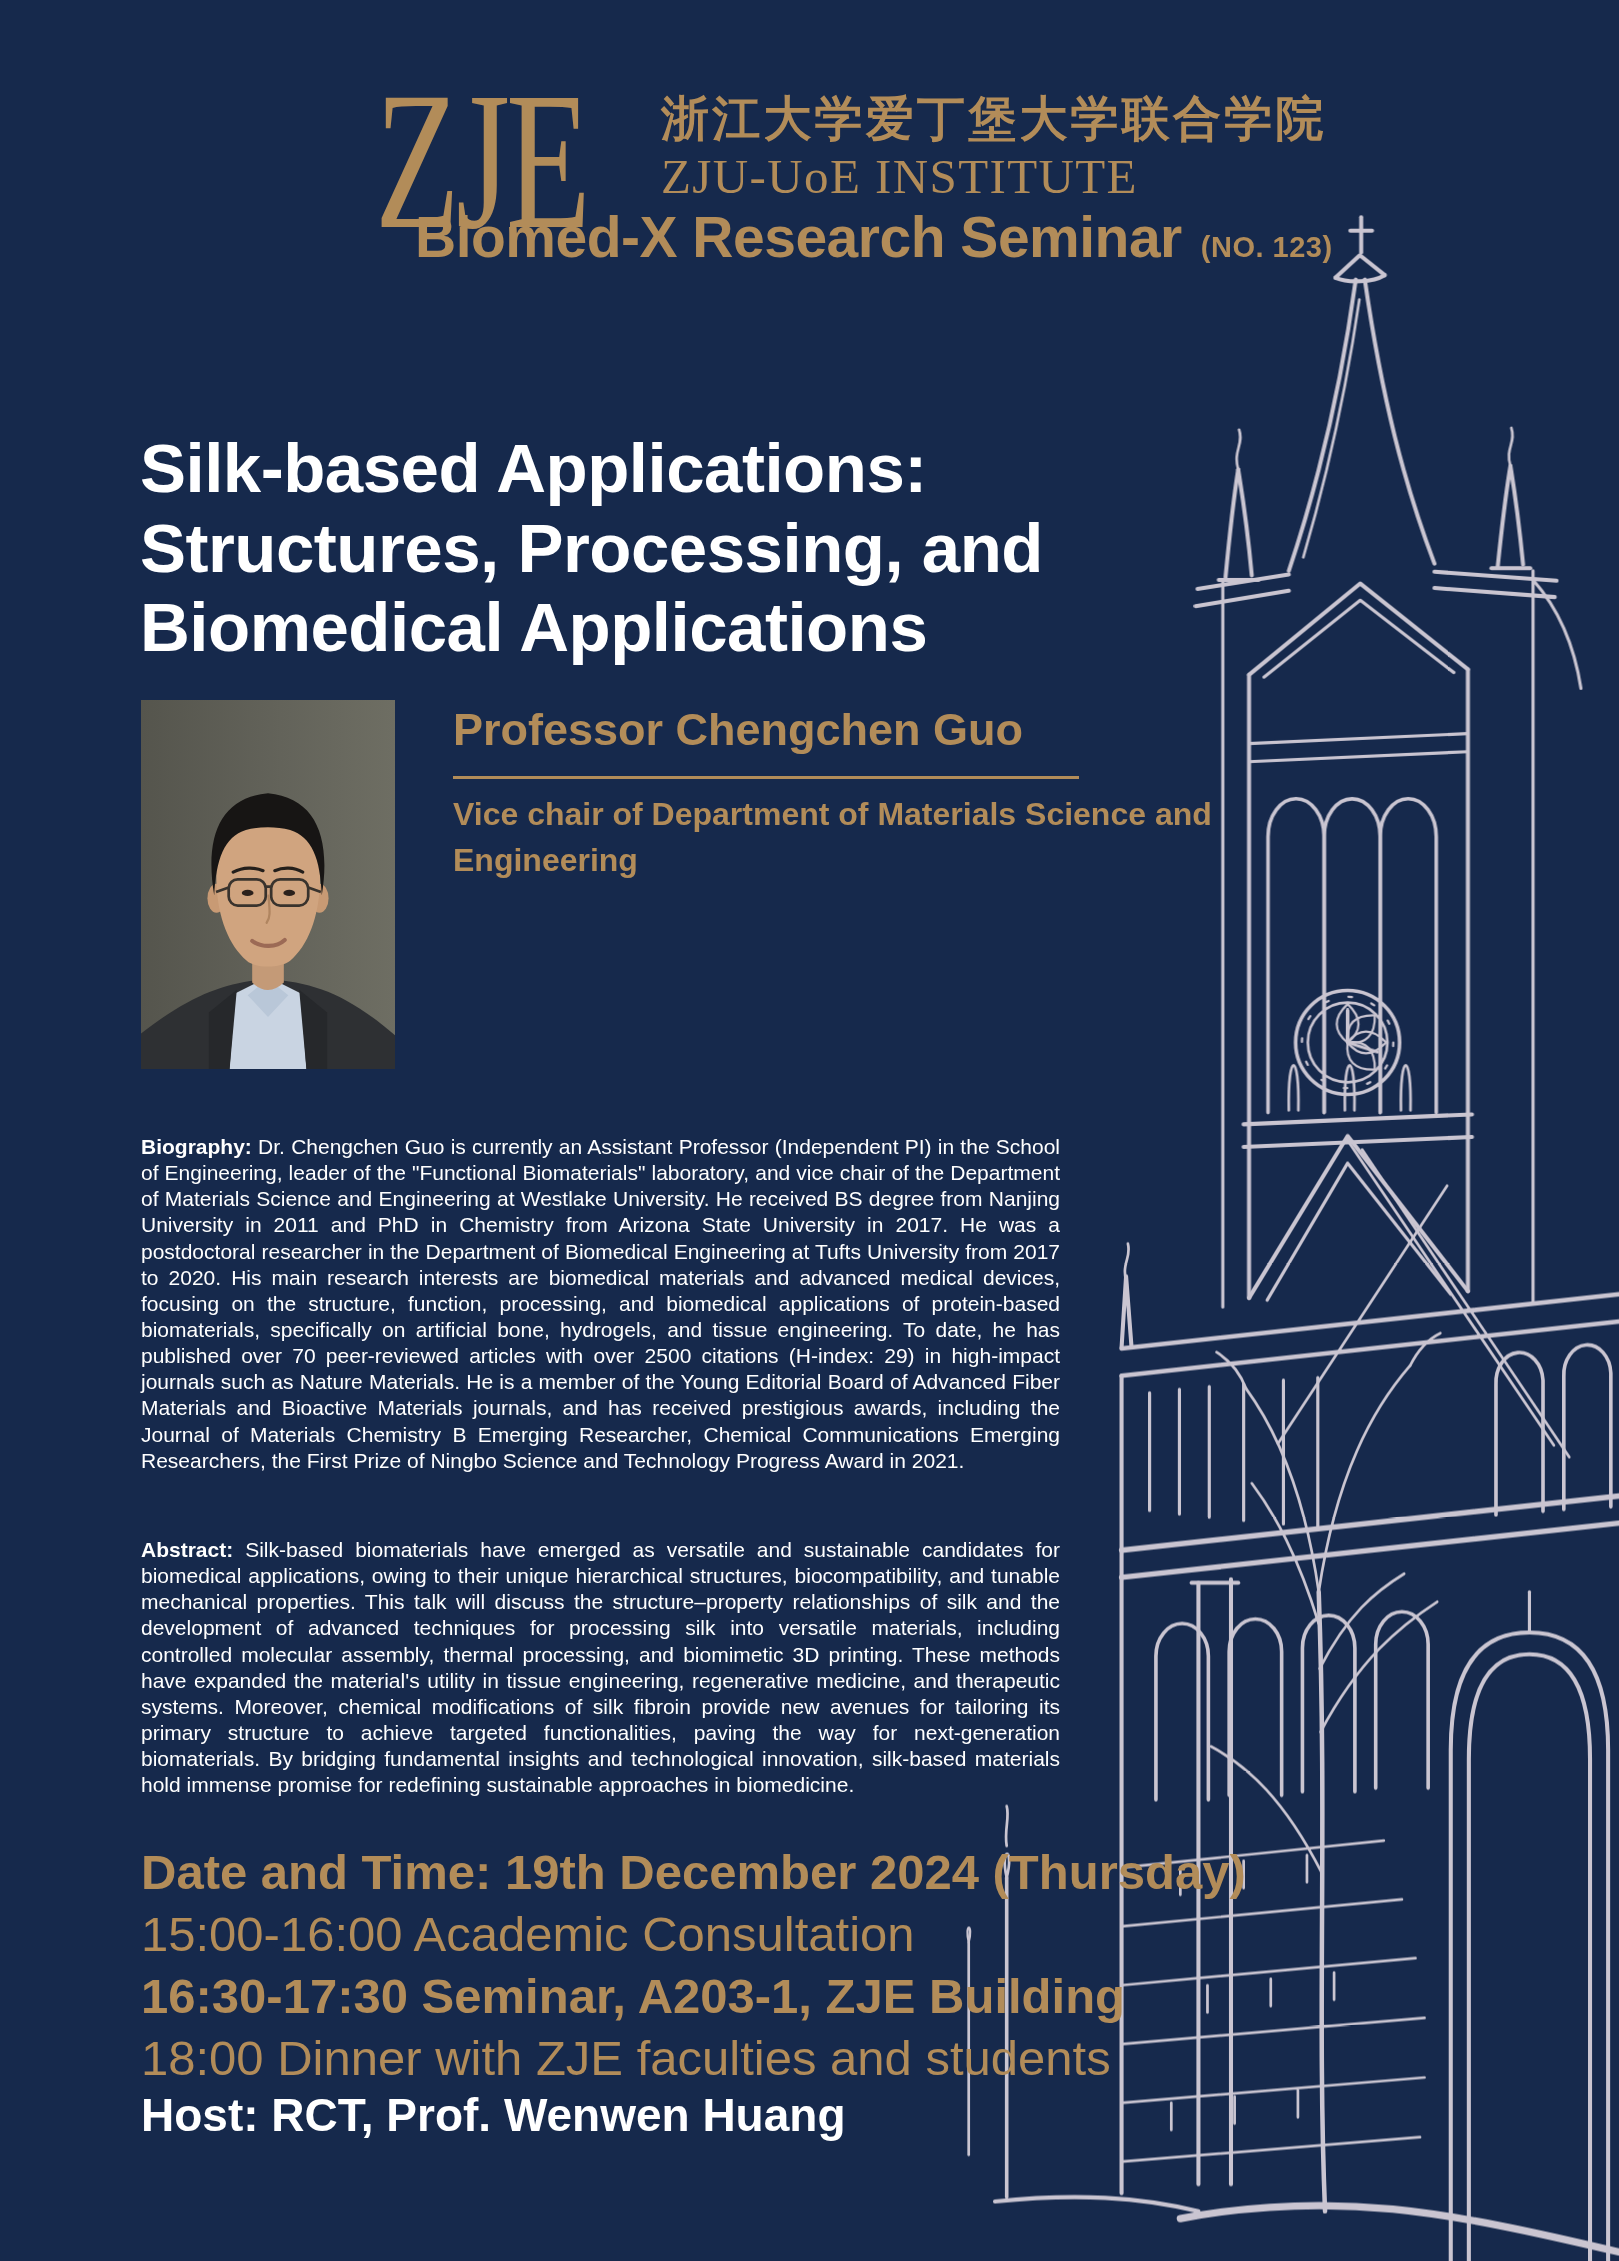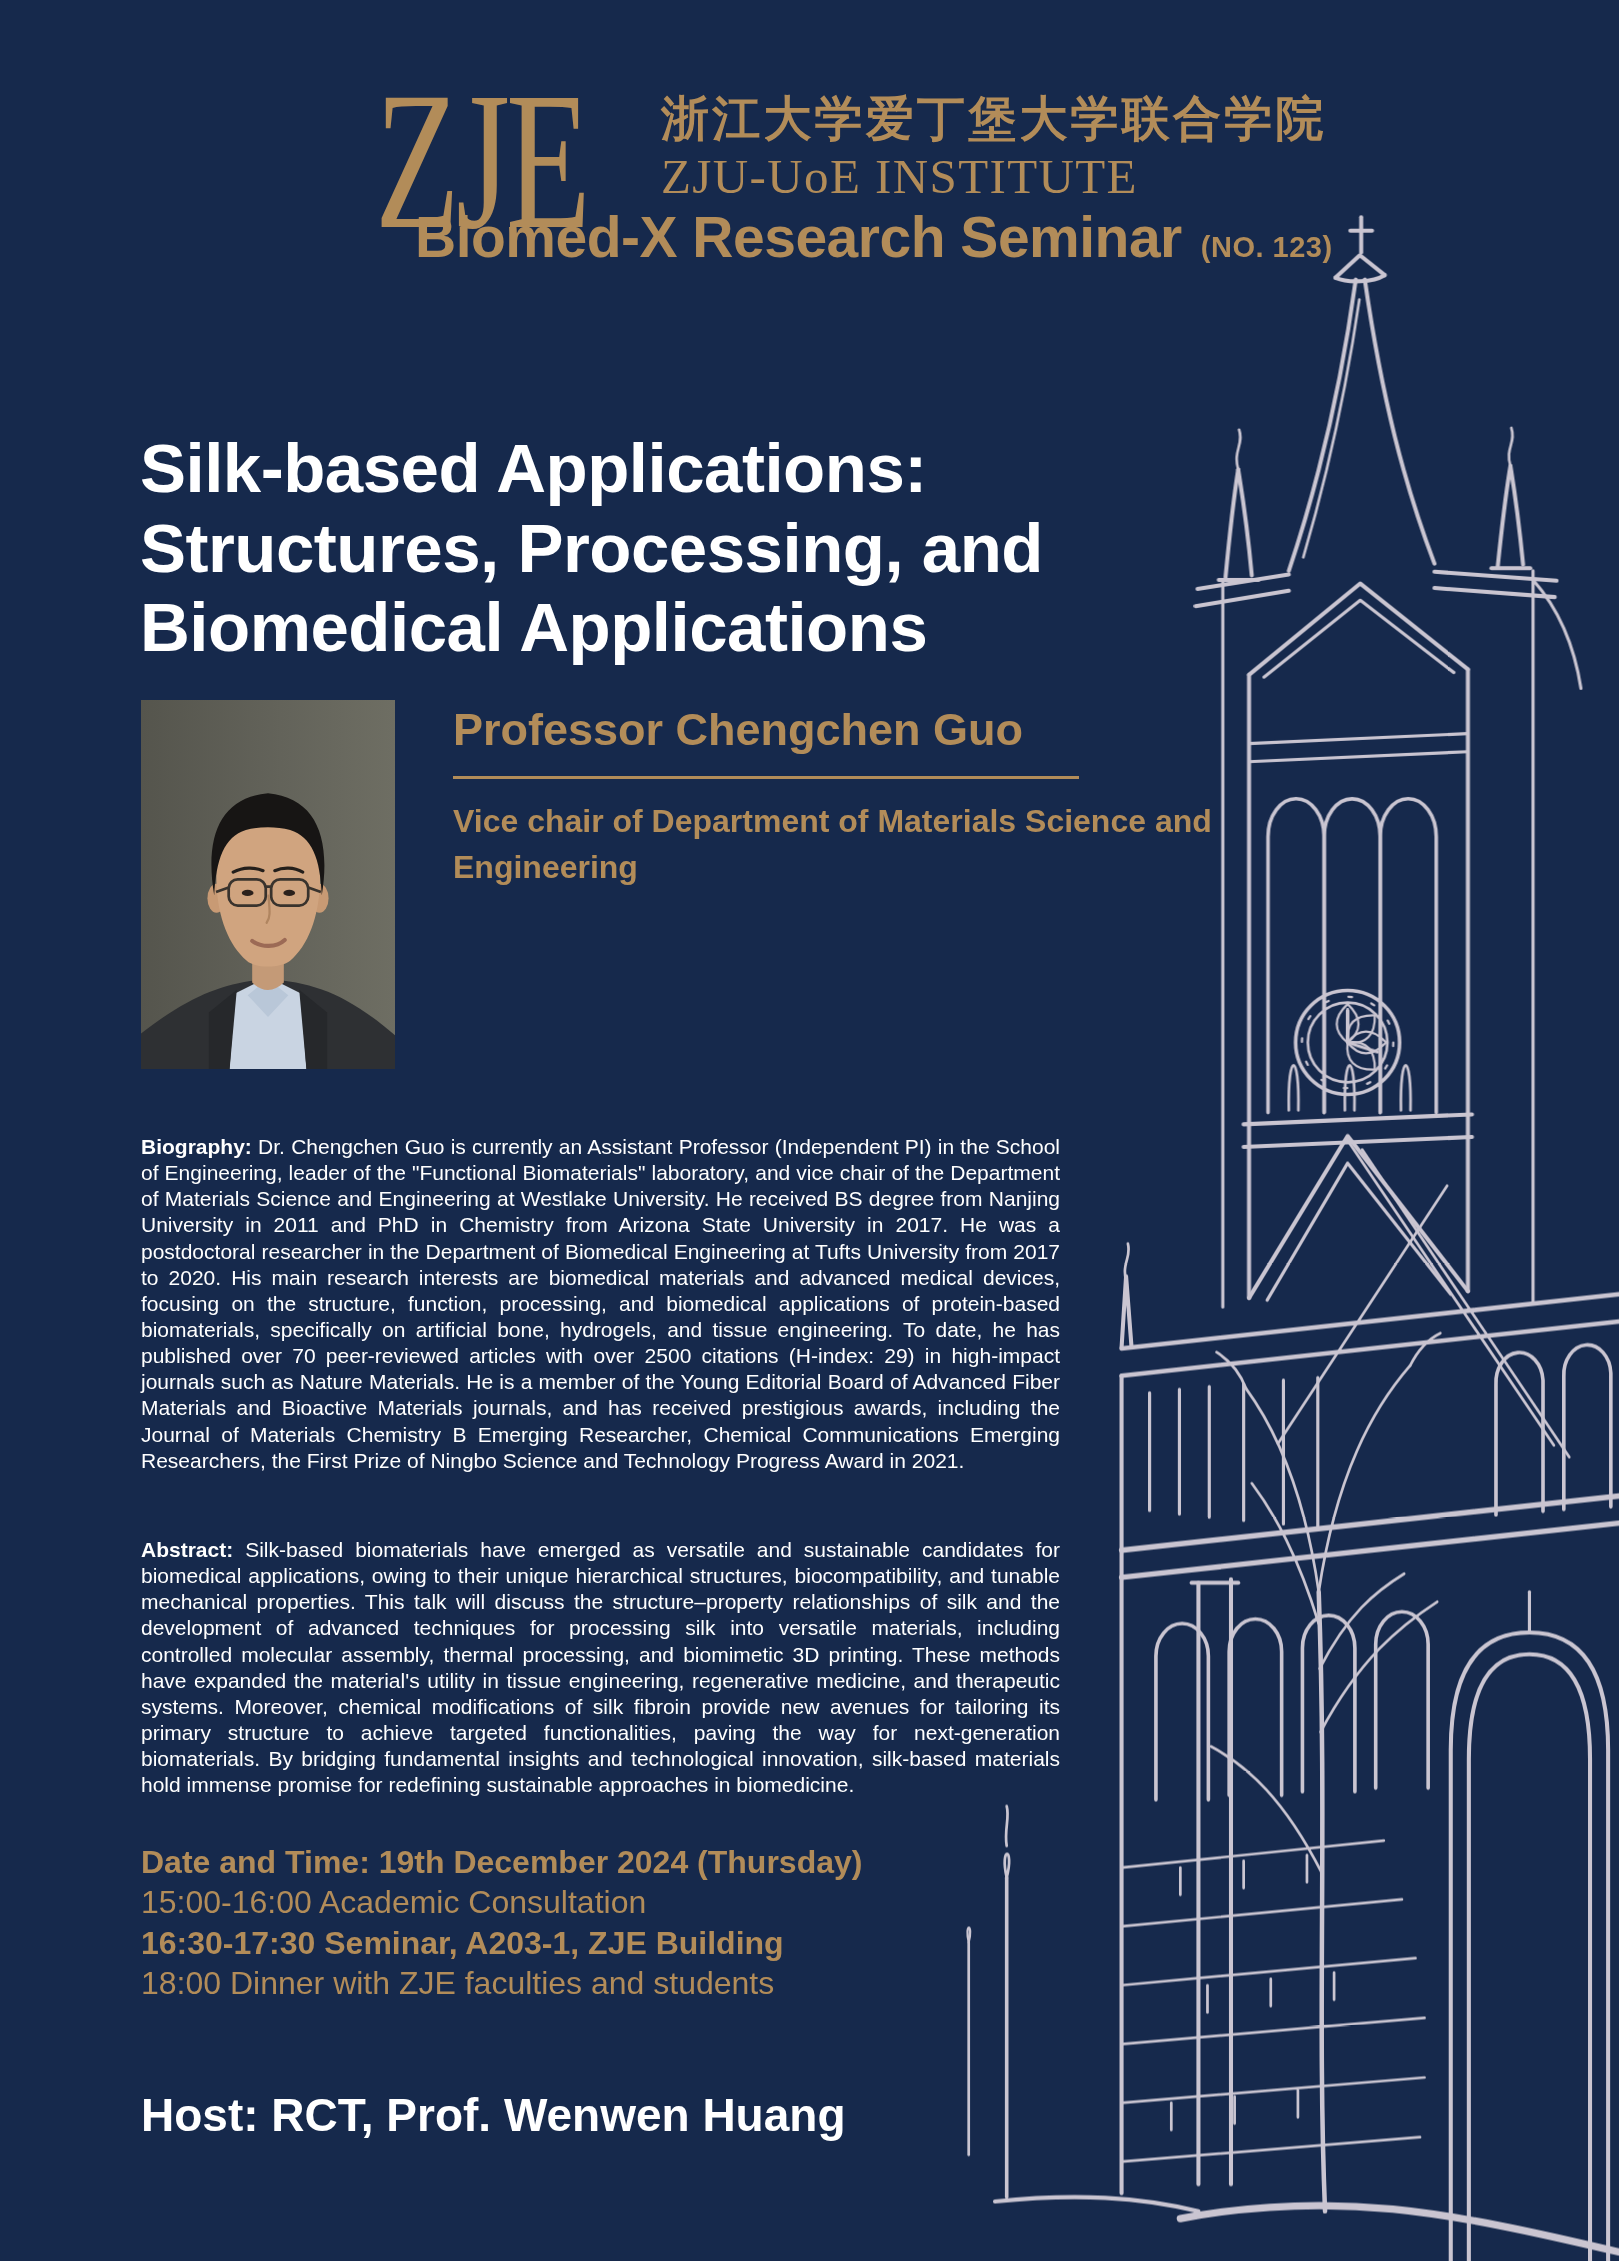--- a/index.html
+++ b/index.html
@@ -38,31 +38,31 @@
   .talk-title{
     left:140px;top:429px;color:#ffffff;
     font-size:69px;font-weight:700;line-height:1.155;letter-spacing:-0.5px;
     white-space:nowrap;
   }
   
   .portrait{left:141px;top:700px;width:254px;height:369px;}
   .speaker{left:453px;top:704px;width:678px;}
   .speaker-name{font-size:45px;font-weight:700;color:#b28c59;white-space:nowrap;}
   .name-rule{width:626px;height:2.7px;background:#b28c59;margin-top:20px;}
-  .affil{margin-top:19px;font-size:32px;font-weight:700;color:#b28c59;line-height:1.45;white-space:nowrap;}
+  .affil{margin-top:12px;font-size:32px;font-weight:700;color:#b28c59;line-height:1.45;white-space:nowrap;}
   
   .para{
     left:141px;width:919px;color:#ffffff;
     font-size:21px;line-height:1.245;text-align:justify;
   }
   .para b{font-weight:700;}
   .bio{top:1113px;}
   .abst{top:1516px;}
   
-  .schedule{left:141px;top:1842px;color:#b28c59;font-size:32px;line-height:1.265;white-space:nowrap;}
+  .schedule{left:141px;top:1842px;color:#b28c59;font-size:49px;line-height:1.265;white-space:nowrap;}
   .schedule .bold{font-weight:700;}
   .host{left:141px;top:2088px;color:#ffffff;font-size:46px;font-weight:700;white-space:nowrap;}
   
   .building{left:927px;top:86px;width:692px;height:2190px;}
   .txt{z-index:2;}
   .art{z-index:1;}
 </style>
 </head>
 <body>
 

